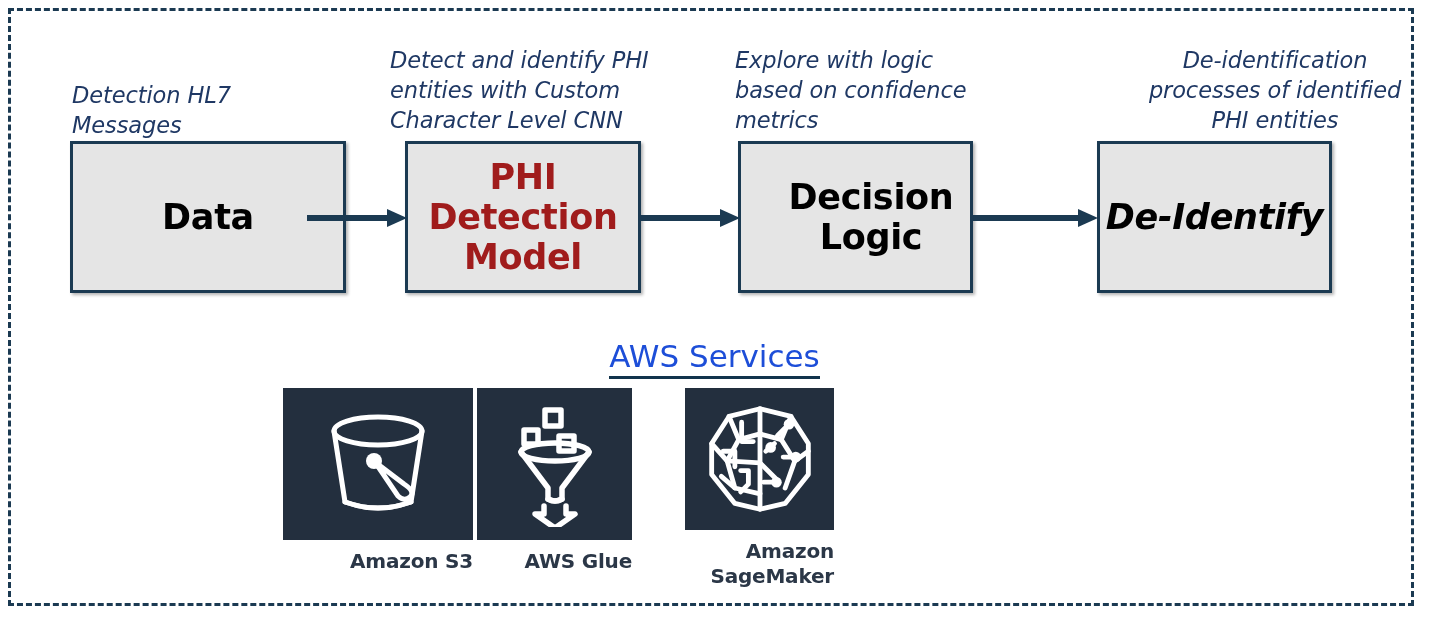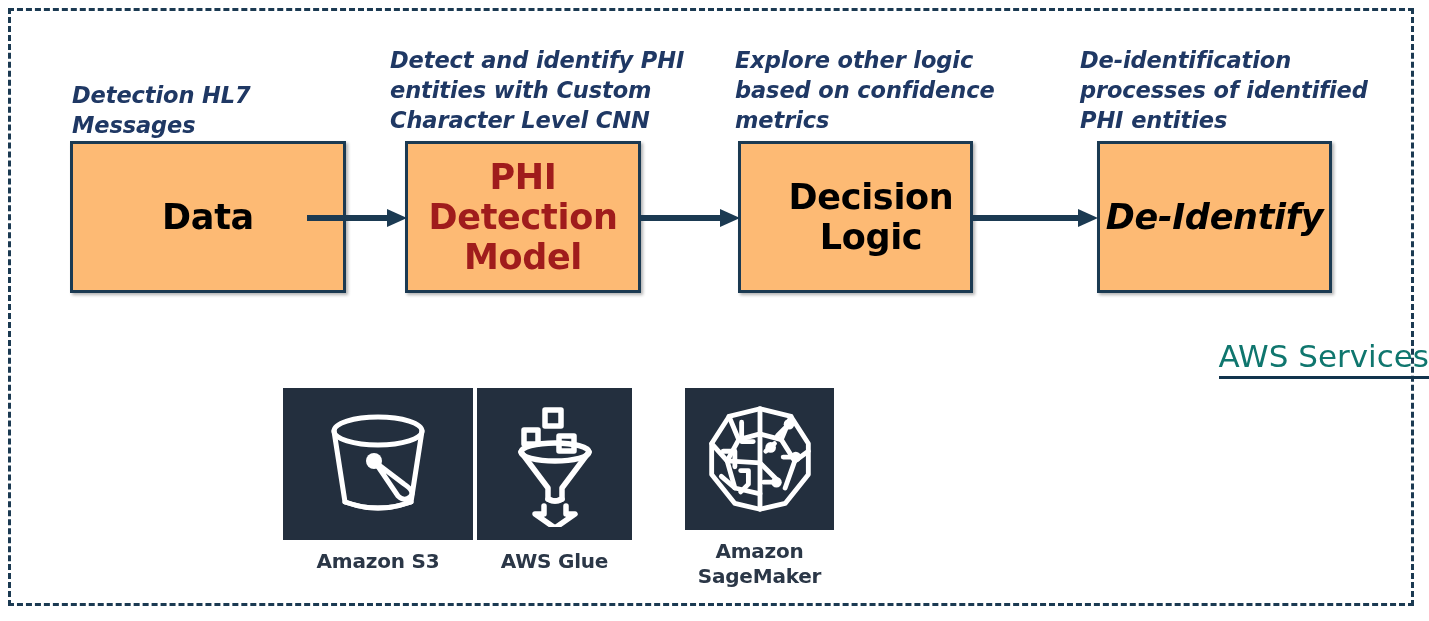--- a/index.html
+++ b/index.html
@@ -26,30 +26,30 @@
     height: 598px;
     border: 3px dashed #1b3a52;
     box-sizing: border-box;
   }
   
   .caption {
     position: absolute;
     color: #1f3864;
     font-family: "DejaVu Sans", sans-serif;
     font-style: italic;
-    font-weight: bold;
+    font-weight: normal;
     font-size: 22.5px;
     line-height: 30px;
     letter-spacing: -0.1px;
     white-space: pre-line;
   }
   
   .pbox {
     position: absolute;
-    background: #fdba74;
+    background: #e5e5e5;
     border: 3px solid #1b3a52;
     box-sizing: border-box;
     display: flex;
     align-items: center;
     justify-content: center;
     box-shadow: 2px 2px 3px rgba(0,0,0,0.30);
   }
   .pbox-label {
     text-align: center;
     font-family: "DejaVu Sans", sans-serif;
@@ -66,33 +66,33 @@
     position: absolute;
     height: 22px;
     display: block;
   }
   
   #aws-title {
     position: absolute;
     left: 0;
     top: 338px;
     width: 1429px;
-    text-align: right;
+    text-align: center;
     font-family: "DejaVu Sans", sans-serif;
     font-weight: normal;
     font-size: 31px;
-    color: #0f766e;
+    color: #1d4ed8;
   }
   #aws-title span {
     border-bottom: 3px solid #12344d;
     padding-bottom: 2px;
   }
   .svc {
     position: absolute;
-    text-align: center;
+    text-align: right;
   }
   .svc-tile {
     background: #232f3e;
     display: flex;
     align-items: center;
     justify-content: center;
     margin: 0 auto;
   }
   .svc-name {
     margin-top: 9px;
@@ -112,25 +112,25 @@
 
   <div id="outer-frame"></div>
 
   <div class="caption" style="left:72px; top:80px; width:300px;">Detection HL7
 Messages</div>
 
   <div class="caption" style="left:390px; top:45px; width:300px;">Detect and identify PHI
 entities with Custom
 Character Level CNN</div>
 
-  <div class="caption" style="left:735px; top:45px; width:300px;">Explore other logic
+  <div class="caption" style="left:735px; top:45px; width:300px;">Explore with logic
 based on confidence
 metrics</div>
 
-  <div class="caption" style="left:1080px; top:45px; width:300px;">De-identification
+  <div class="caption" style="left:1125px; top:45px; width:300px;text-align:center;">De-identification
 processes of identified
 PHI entities</div>
 
   <div class="pbox" style="left:70px; top:141px; width:276px; height:152px;">
     <div class="pbox-label">Data</div>
   </div>
 
   <div class="pbox" style="left:405px; top:141px; width:236px; height:152px;">
     <div class="pbox-label accent">PHI
 Detection

